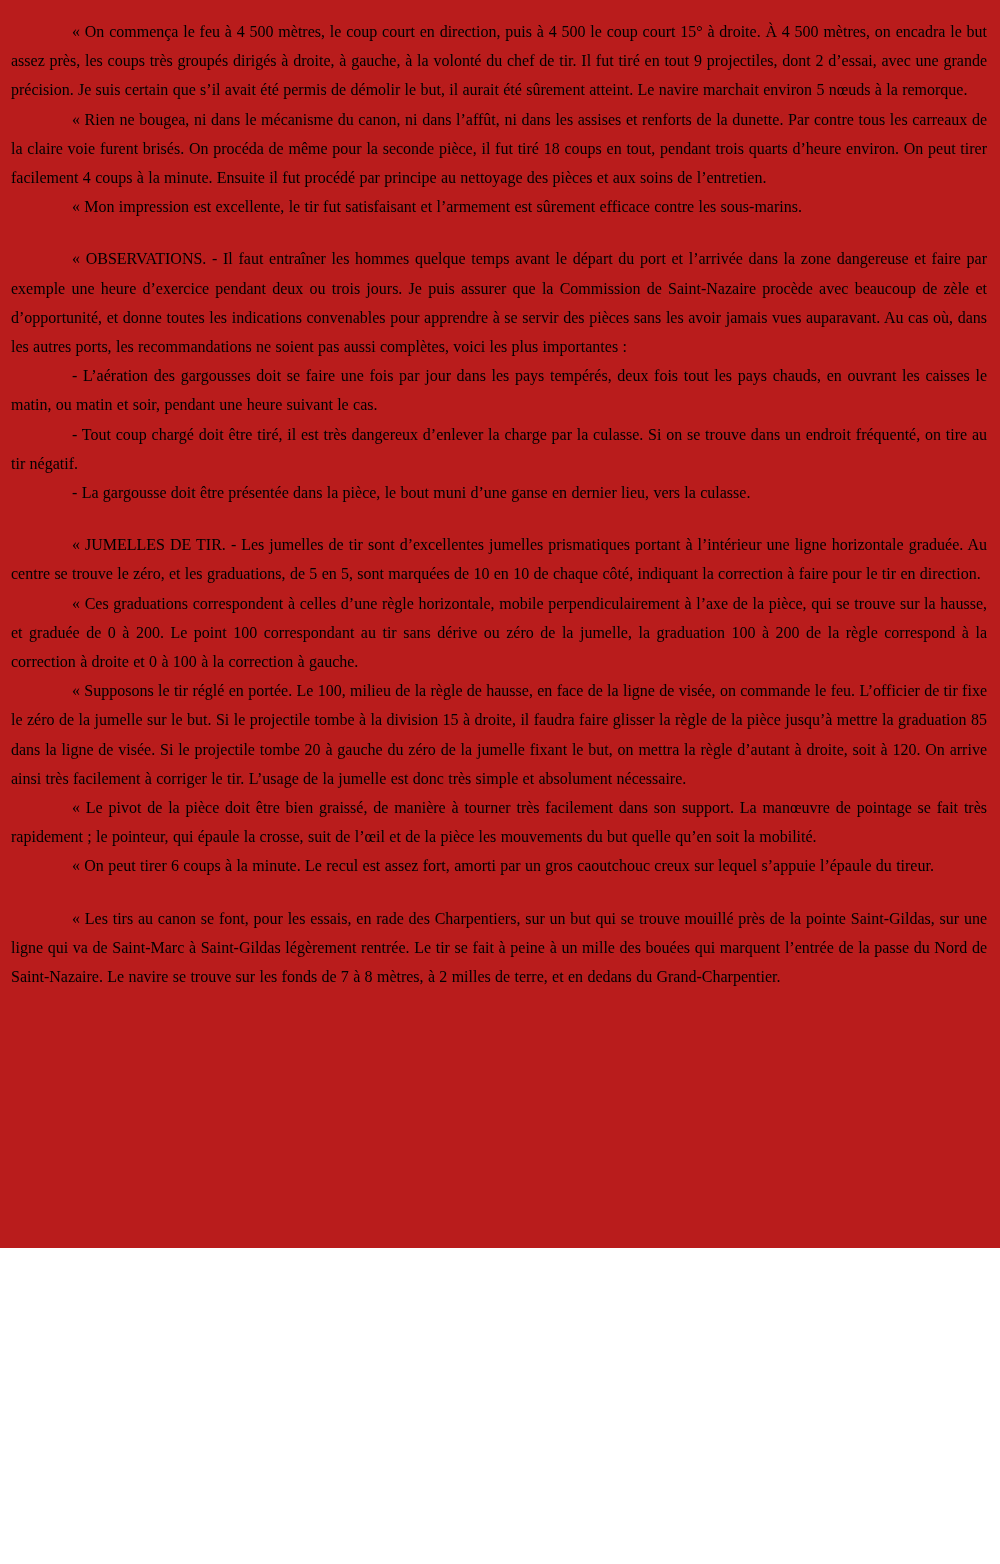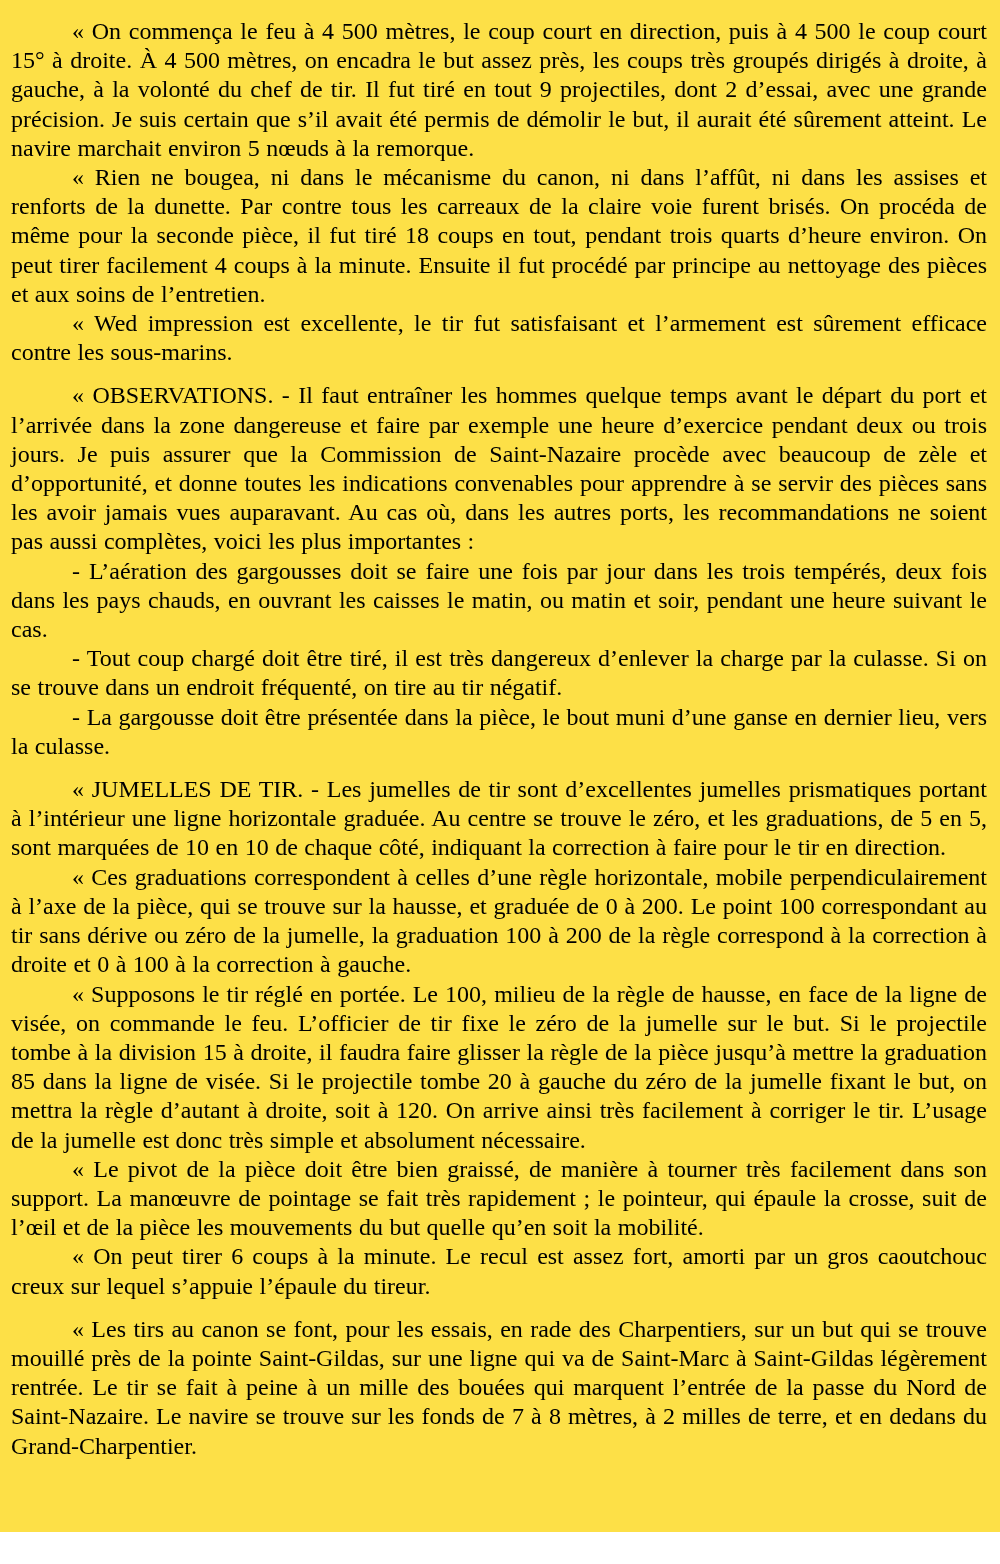--- a/index.html
+++ b/index.html
@@ -3,53 +3,53 @@
 <meta charset="utf-8">
 <style>
   html, body {
     margin: 0;
     padding: 0;
     background: #ffffff;
   }
   .page {
     position: relative;
     width: 1000px;
-    height: 1532px;
+    height: 1248px;
     box-sizing: border-box;
-    background: #fde047;
+    background: #b91c1c;
     color: #000000;
     font-family: "Liberation Serif", "DejaVu Serif", serif;
-    font-size: 24px;
+    font-size: 16px;
     line-height: 29.2px;
     padding: 17px 13px 0 11px;
     overflow: hidden;
   }
   .page p {
     margin: 0;
     text-align: justify;
     text-indent: 61px;
     word-spacing: 0.02em;
   }
   .page p.section-gap {
-    margin-top: 14px;
+    margin-top: 23px;
   }
 </style>
 </head>
 <body>
 
 <main class="page">
   <p>« On commença le feu à 4 500 mètres, le coup court en direction, puis à 4 500 le coup court 15° à droite. À 4 500 mètres, on encadra le but assez près, les coups très groupés dirigés à droite, à gauche, à la volonté du chef de tir. Il fut tiré en tout 9 projectiles, dont 2 d’essai, avec une grande précision. Je suis certain que s’il avait été permis de démolir le but, il aurait été sûrement atteint. Le navire marchait environ 5 nœuds à la remorque.</p>
 
   <p>« Rien ne bougea, ni dans le mécanisme du canon, ni dans l’affût, ni dans les assises et renforts de la dunette. Par contre tous les carreaux de la claire voie furent brisés. On procéda de même pour la seconde pièce, il fut tiré 18 coups en tout, pendant trois quarts d’heure environ. On peut tirer facilement 4 coups à la minute. Ensuite il fut procédé par principe au nettoyage des pièces et aux soins de l’entretien.</p>
 
-  <p>« Wed impression est excellente, le tir fut satisfaisant et l’armement est sûrement efficace contre les sous-marins.</p>
+  <p>« Mon impression est excellente, le tir fut satisfaisant et l’armement est sûrement efficace contre les sous-marins.</p>
 
   <p class="section-gap">« OBSERVATIONS. - Il faut entraîner les hommes quelque temps avant le départ du port et l’arrivée dans la zone dangereuse et faire par exemple une heure d’exercice pendant deux ou trois jours. Je puis assurer que la Commission de Saint-Nazaire procède avec beaucoup de zèle et d’opportunité, et donne toutes les indications convenables pour apprendre à se servir des pièces sans les avoir jamais vues auparavant. Au cas où, dans les autres ports, les recommandations ne soient pas aussi complètes, voici les plus importantes :</p>
 
-  <p>- L’aération des gargousses doit se faire une fois par jour dans les trois tempérés, deux fois dans les pays chauds, en ouvrant les caisses le matin, ou matin et soir, pendant une heure suivant le cas.</p>
+  <p>- L’aération des gargousses doit se faire une fois par jour dans les pays tempérés, deux fois tout les pays chauds, en ouvrant les caisses le matin, ou matin et soir, pendant une heure suivant le cas.</p>
 
   <p>- Tout coup chargé doit être tiré, il est très dangereux d’enlever la charge par la culasse. Si on se trouve dans un endroit fréquenté, on tire au tir négatif.</p>
 
   <p>- La gargousse doit être présentée dans la pièce, le bout muni d’une ganse en dernier lieu, vers la culasse.</p>
 
 
   <p class="section-gap">« JUMELLES DE TIR. - Les jumelles de tir sont d’excellentes jumelles prismatiques portant à l’intérieur une ligne horizontale graduée. Au centre se trouve le zéro, et les graduations, de 5 en 5, sont marquées de 10 en 10 de chaque côté, indiquant la correction à faire pour le tir en direction.</p>
 
   <p>« Ces graduations correspondent à celles d’une règle horizontale, mobile perpendiculairement à l’axe de la pièce, qui se trouve sur la hausse, et graduée de 0 à 200. Le point 100 correspondant au tir sans dérive ou zéro de la jumelle, la graduation 100 à 200 de la règle correspond à la correction à droite et 0 à 100 à la correction à gauche.</p>
 

